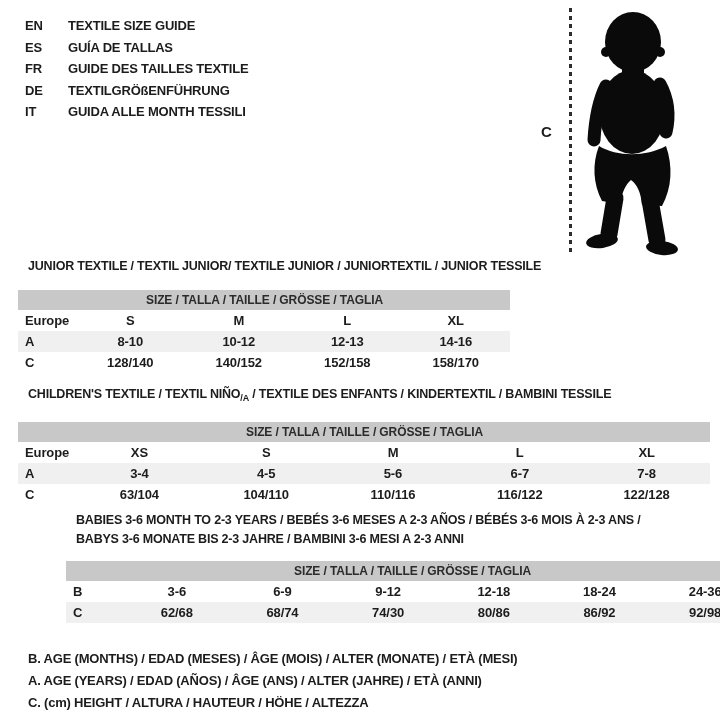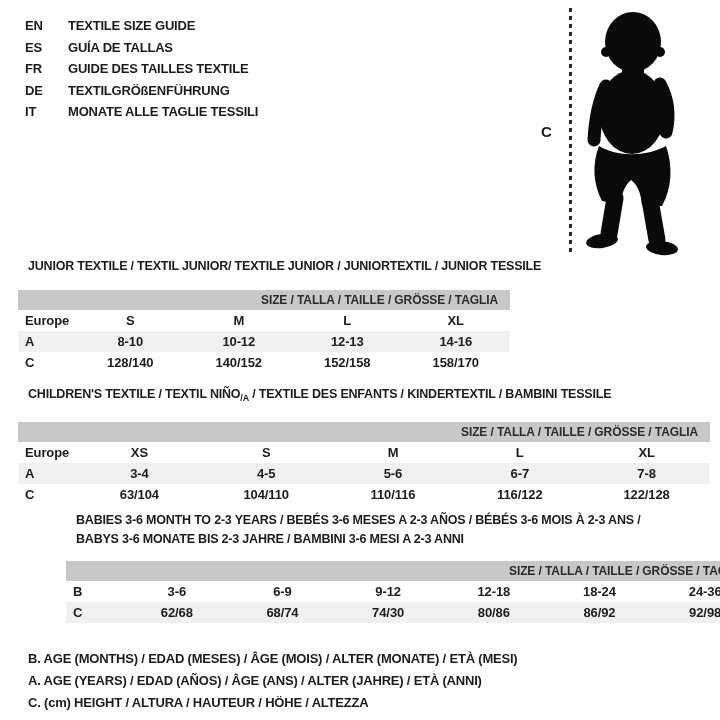--- a/index.html
+++ b/index.html
@@ -22,22 +22,22 @@
   .size-section{position:absolute;}
   .sec-title{
     margin:0;padding-left:10px;font-size:12.5px;font-weight:bold;line-height:19px;
     letter-spacing:-0.2px;white-space:nowrap;
   }
   .sec-title .sub{font-size:9px;vertical-align:-3px;}
   .table-slot{margin-top:14px;}
   .table-slot.tight{margin-top:12px;}
   table.size-table{border-collapse:collapse;table-layout:fixed;width:100%;}
   table.size-table th{
-    background:#c8c8c8;height:20px;font-size:12px;font-weight:bold;text-align:right;
-    padding:0 12px 0 7px;color:#2b2b2b;letter-spacing:-0.1px;white-space:nowrap;overflow:hidden;
+    background:#c8c8c8;height:20px;font-size:12px;font-weight:bold;text-align:center;
+    padding:0 6px 0 7px;color:#2b2b2b;letter-spacing:-0.1px;white-space:nowrap;overflow:hidden;
   }
   table.size-table td{
     height:21px;font-size:13px;font-weight:bold;text-align:center;vertical-align:middle;
     letter-spacing:-0.1px;padding:0;
   }
   table.size-table td.row-label{text-align:left;padding-left:7px;}
   table.size-table tbody tr:nth-child(even){background:#f0f0f0;}
   #sec-junior{left:18px;top:257px;width:492px;}
   #sec-children{left:18px;top:385px;width:692px;}
   #sec-babies{left:18px;top:511px;width:692px;margin-left:48px;}
@@ -60,21 +60,21 @@
   <li class="lang-row">
     <span class="lang-code">FR</span>
     <span class="lang-label">GUIDE DES TAILLES TEXTILE</span>
   </li>
   <li class="lang-row">
     <span class="lang-code">DE</span>
     <span class="lang-label">TEXTILGRÖßENFÜHRUNG</span>
   </li>
   <li class="lang-row">
     <span class="lang-code">IT</span>
-    <span class="lang-label">MONATE ALLE TAGLIE TESSILI</span>
+    <span class="lang-label">GUIDA ALLE MONTH TESSILI</span>
   </li>
 </ul>
 
 <span class="height-marker">C</span>
 <div class="measure-line"></div>
 <svg class="silhouette" width="115" height="248" viewBox="0 0 115 248" aria-hidden="true">
   <g fill="#0a0a0a" stroke="none">
     <ellipse cx="55" cy="34" rx="28" ry="30"></ellipse>
     <circle cx="28" cy="44" r="5"></circle>
     <circle cx="82" cy="44" r="5"></circle>

